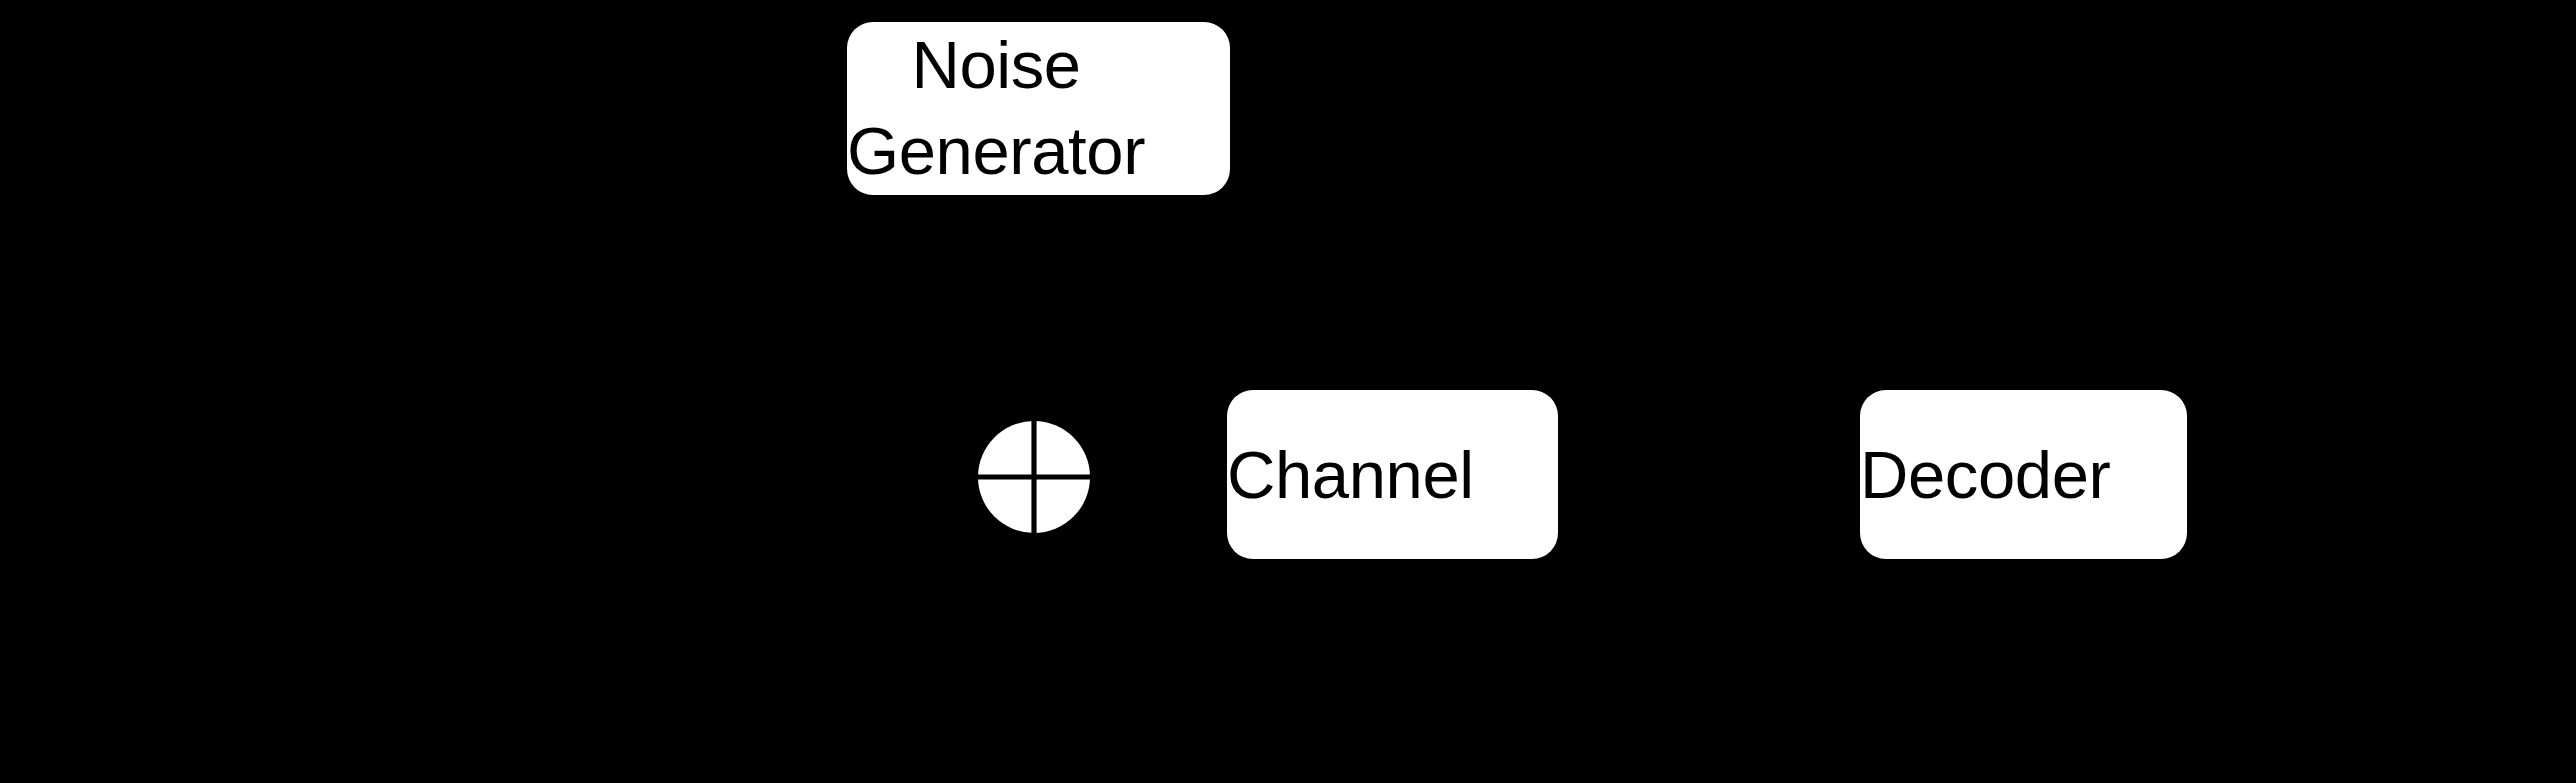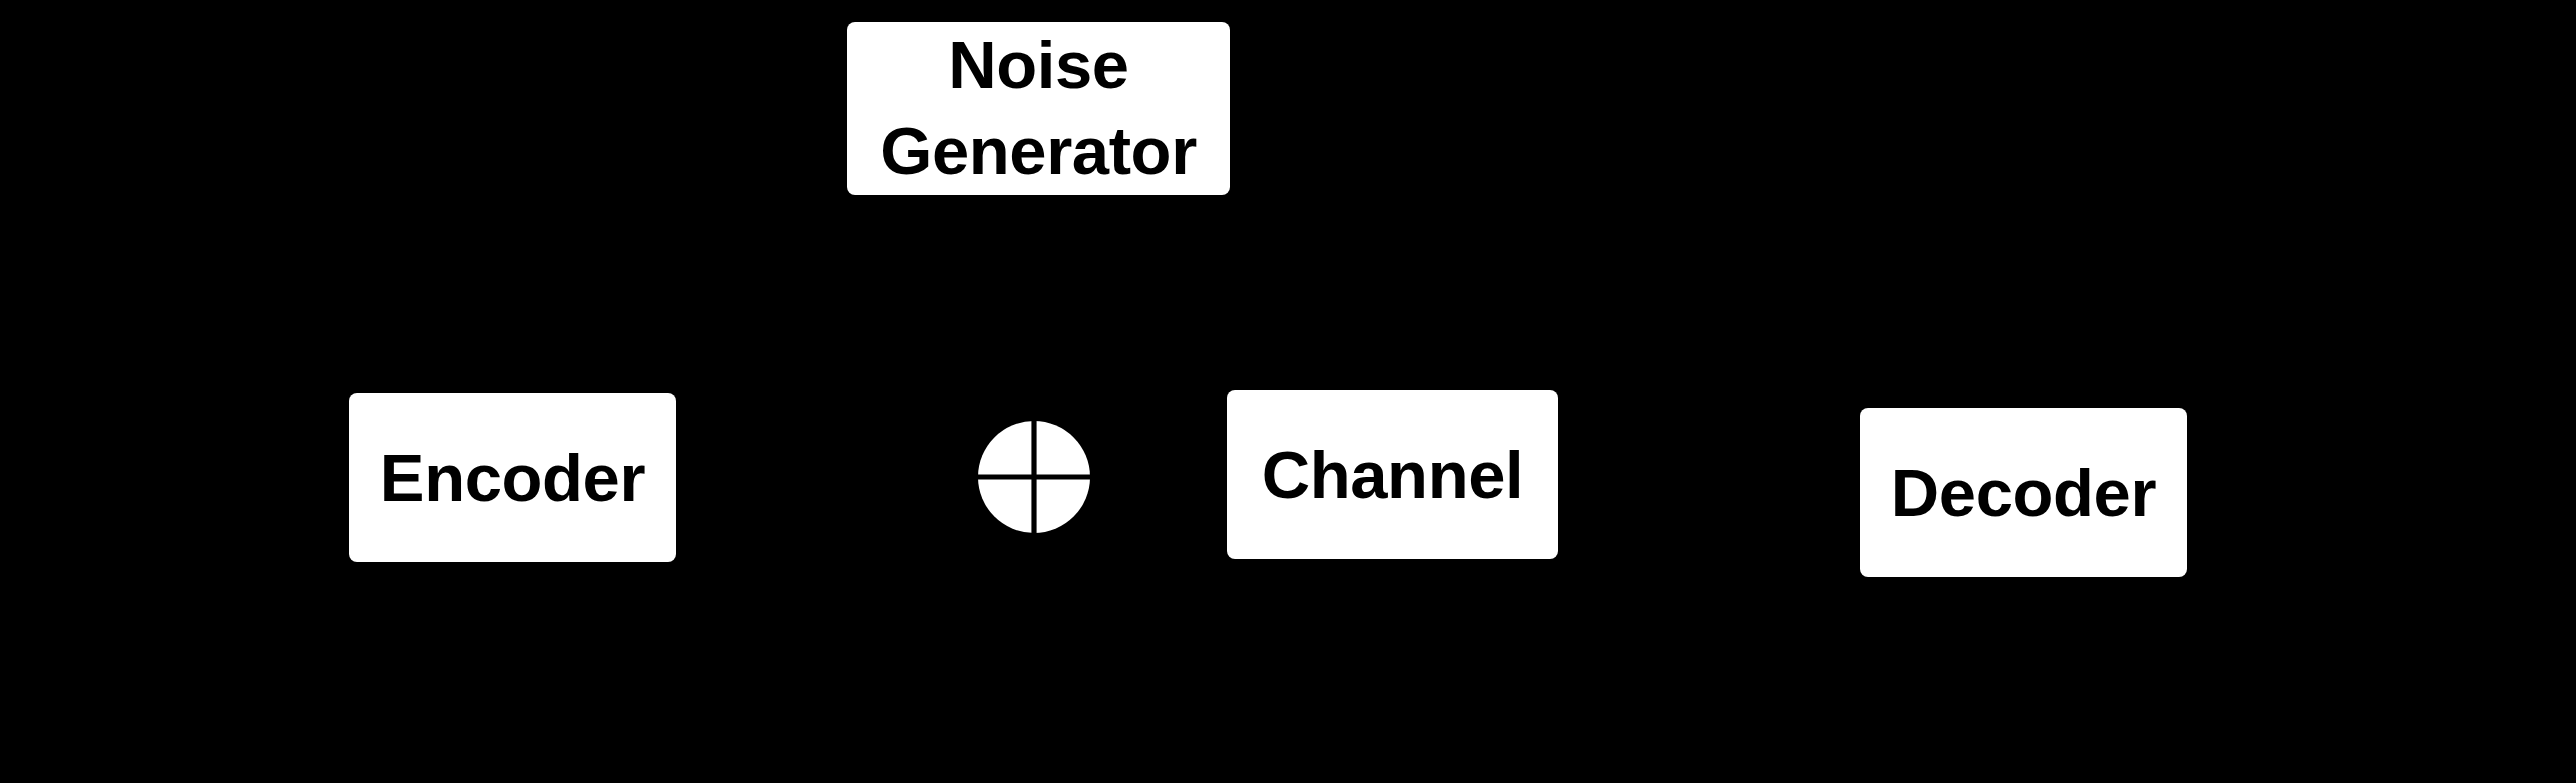--- a/index.html
+++ b/index.html
@@ -17,30 +17,30 @@
     width: 2576px;
     height: 783px;
     background: #000000;
     overflow: hidden;
   }
 
   
   .node {
     position: absolute;
     background: #FFFFFF;
-    border-radius: 8px;
+    border-radius: 26px;
     box-sizing: border-box;
     display: flex;
     align-items: center;
-    justify-content: center;
+    justify-content: flex-start;
     text-align: center;
     color: #000000;
     font-family: "Liberation Sans", sans-serif;
     font-size: 67px;
-    font-weight: 700;
+    font-weight: 400;
     line-height: 1.28;
     letter-spacing: -0.4px;
     white-space: pre-line;
     -webkit-font-smoothing: antialiased;
   }
 
   .node-noise-generator {
     left: 847px;
     top: 21.6px;
     width: 383px;
@@ -59,21 +59,20 @@
     top: 390px;
     width: 331px;
     height: 169px;
   }
 
   .node-decoder {
     left: 1860px;
     top: 390px;
     width: 327px;
     height: 169px;
-    margin-top: 18px;
   }
 
   
   .adder {
     position: absolute;
     left: 978px;
     top: 421px;
     width: 112px;
     height: 112px;
   }
@@ -86,23 +85,20 @@
 </head>
 <body>
 
 <div id="canvas">
 
   <div class="node node-noise-generator">
     <span class="node-label">Noise
 Generator</span>
   </div>
 
-  <div class="node node-encoder">
-    <span class="node-label">Encoder</span>
-  </div>
 
   <div class="adder">
     <svg viewBox="0 0 130 130" xmlns="http://www.w3.org/2000/svg">
       <circle cx="65" cy="65" r="65" fill="#FFFFFF"></circle>
       <line x1="65" y1="0" x2="65" y2="130" stroke="#000000" stroke-width="6"></line>
       <line x1="0" y1="65" x2="130" y2="65" stroke="#000000" stroke-width="6"></line>
     </svg>
   </div>
 
   <div class="node node-channel">

